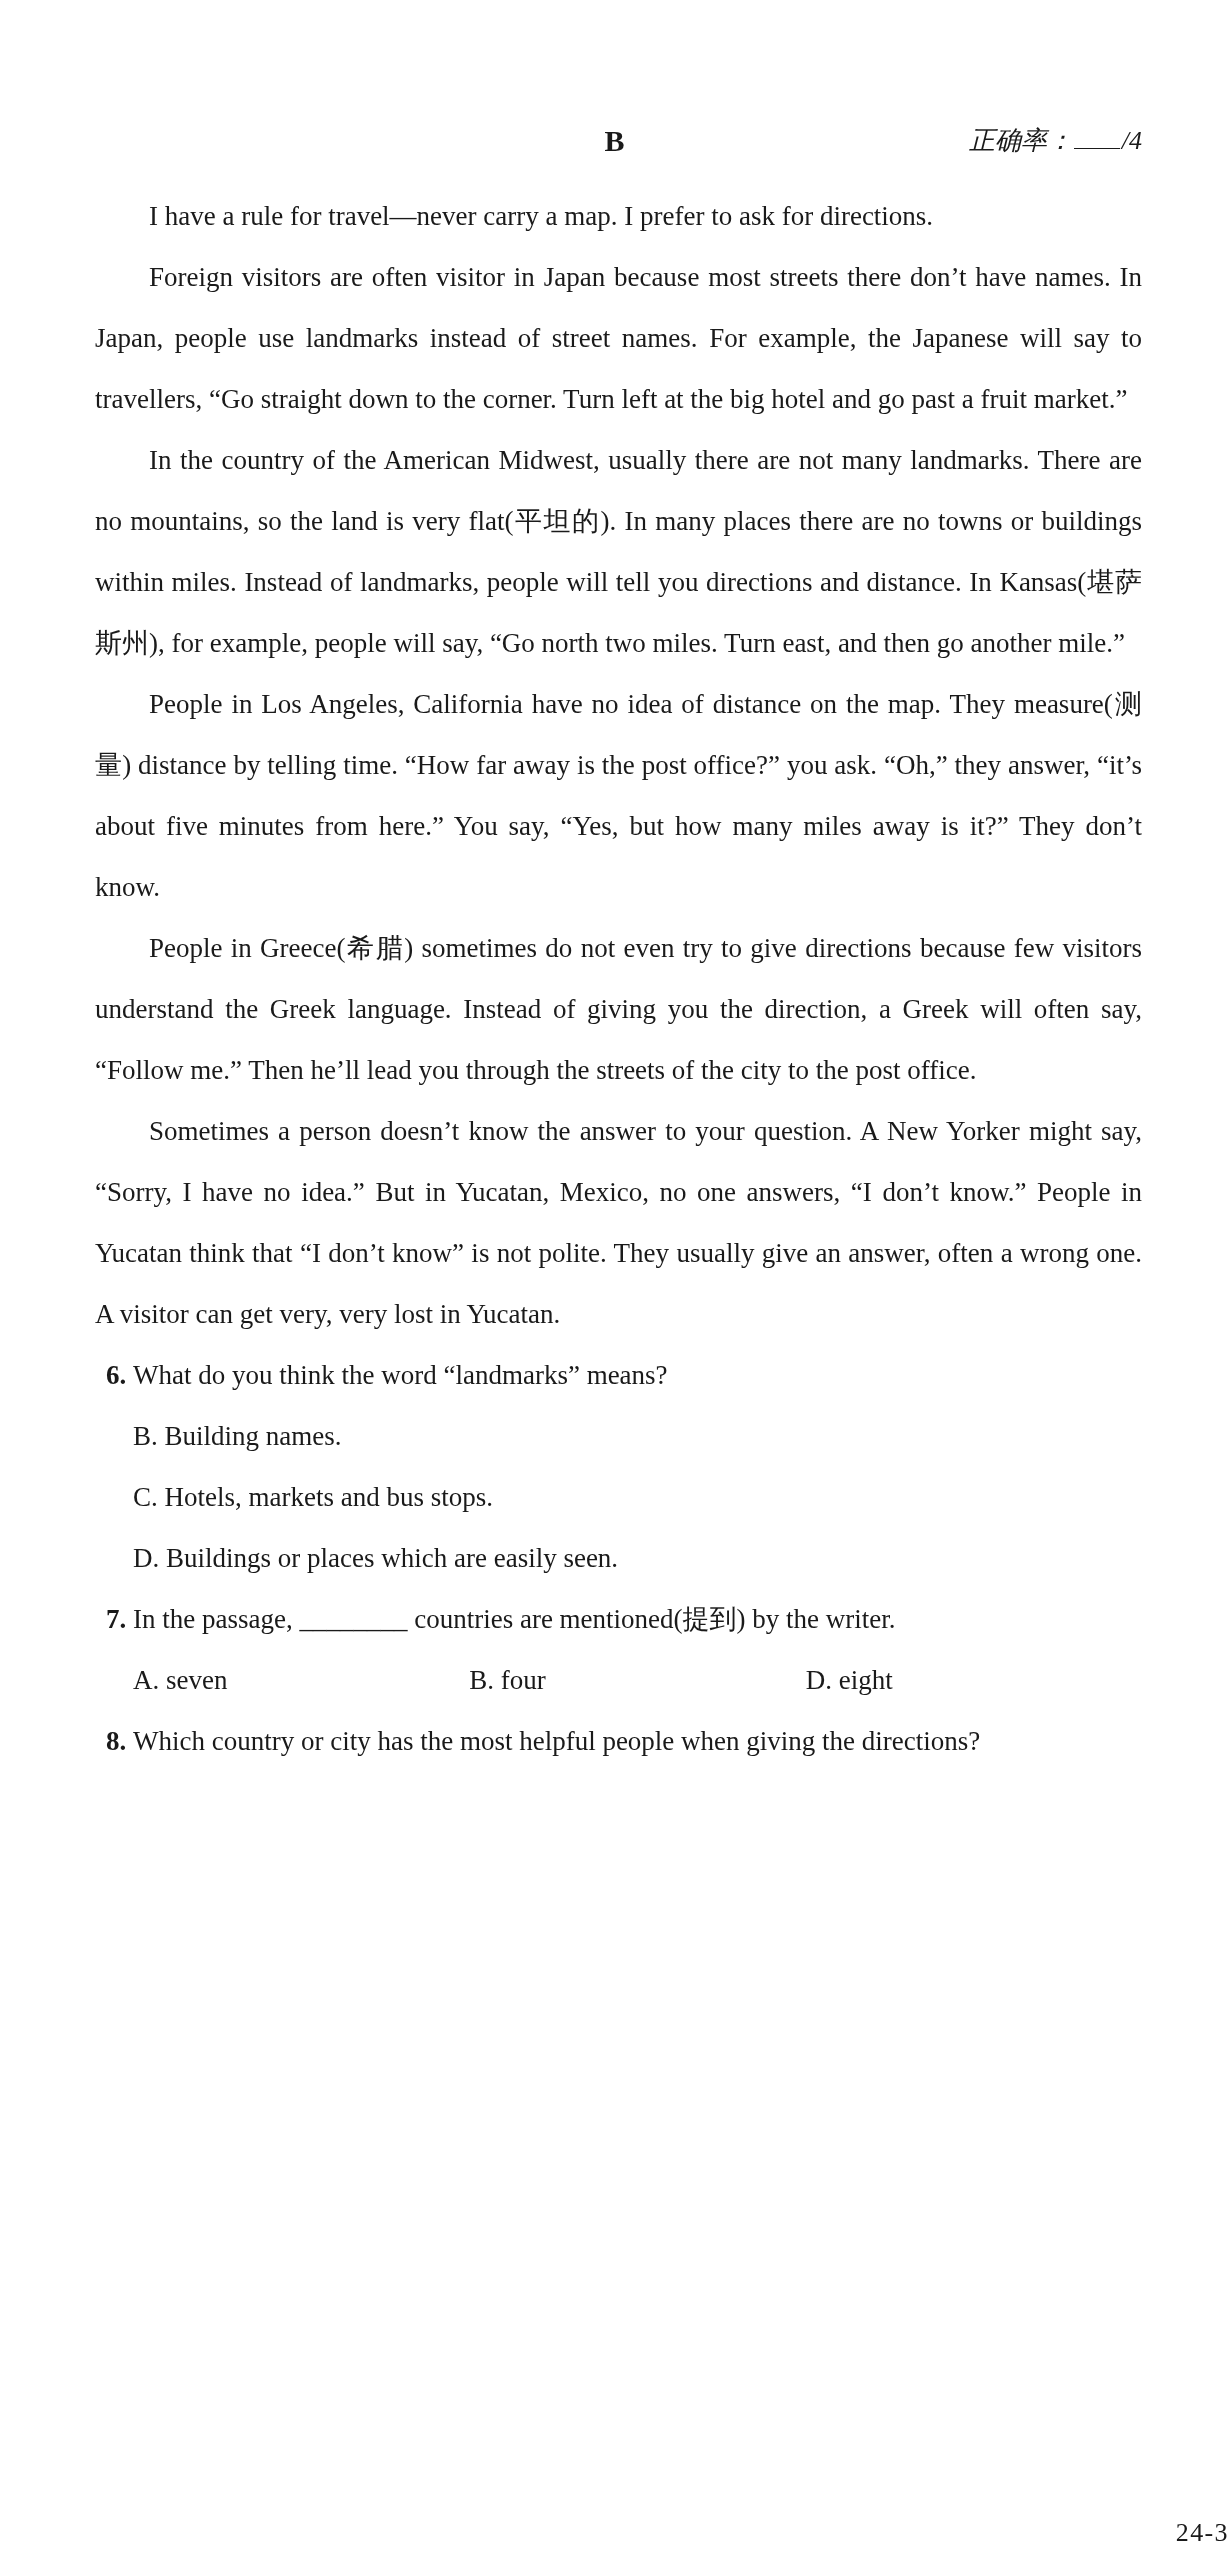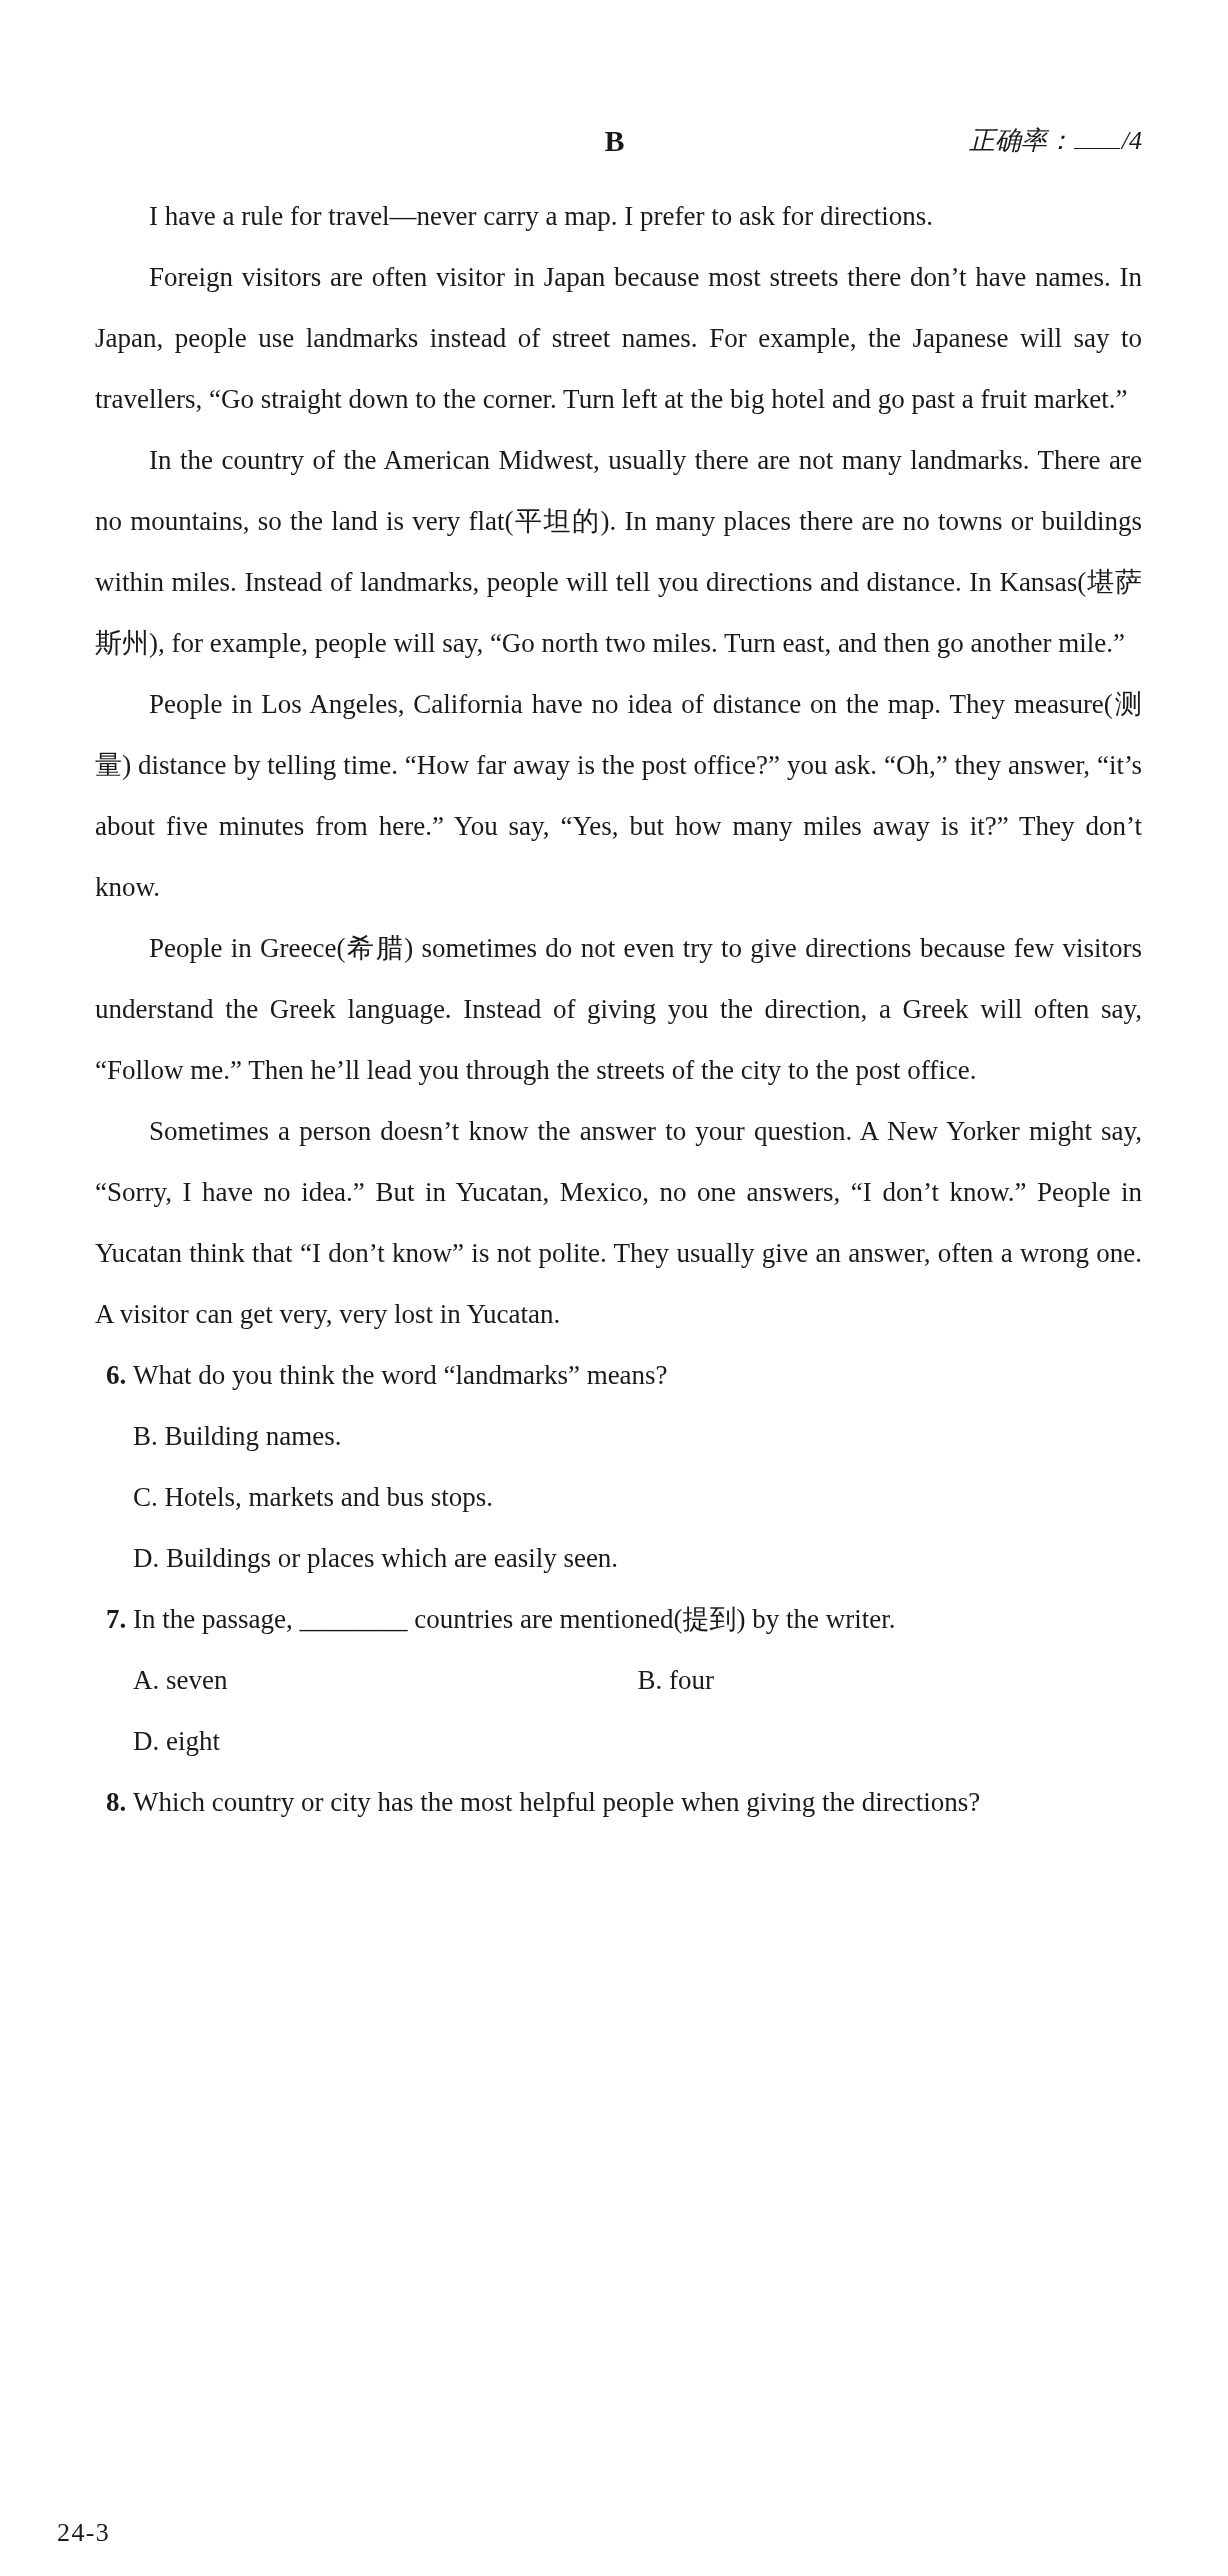--- a/index.html
+++ b/index.html
@@ -86,32 +86,32 @@
     margin: 0;
     text-align: justify;
     line-height: 61px;
   }
   .option {
     margin: 0;
     line-height: 61px;
   }
   .options-inline {
     display: grid;
-    grid-template-columns: repeat(2, 1fr);
+    grid-template-columns: repeat(3, 1fr);
     line-height: 61px;
   }
   .options-inline span {
     white-space: nowrap;
   }
   .page-footer {
     position: absolute;
     left: 17px;
     right: 0;
     bottom: 27.5px;
-    text-align: left;
+    text-align: right;
     font-size: 26px;
     line-height: 32px;
     letter-spacing: 1.4px;
     padding-left: 40px;
   }
 </style>
 </head>
 <body>
 
 <div class="page">

